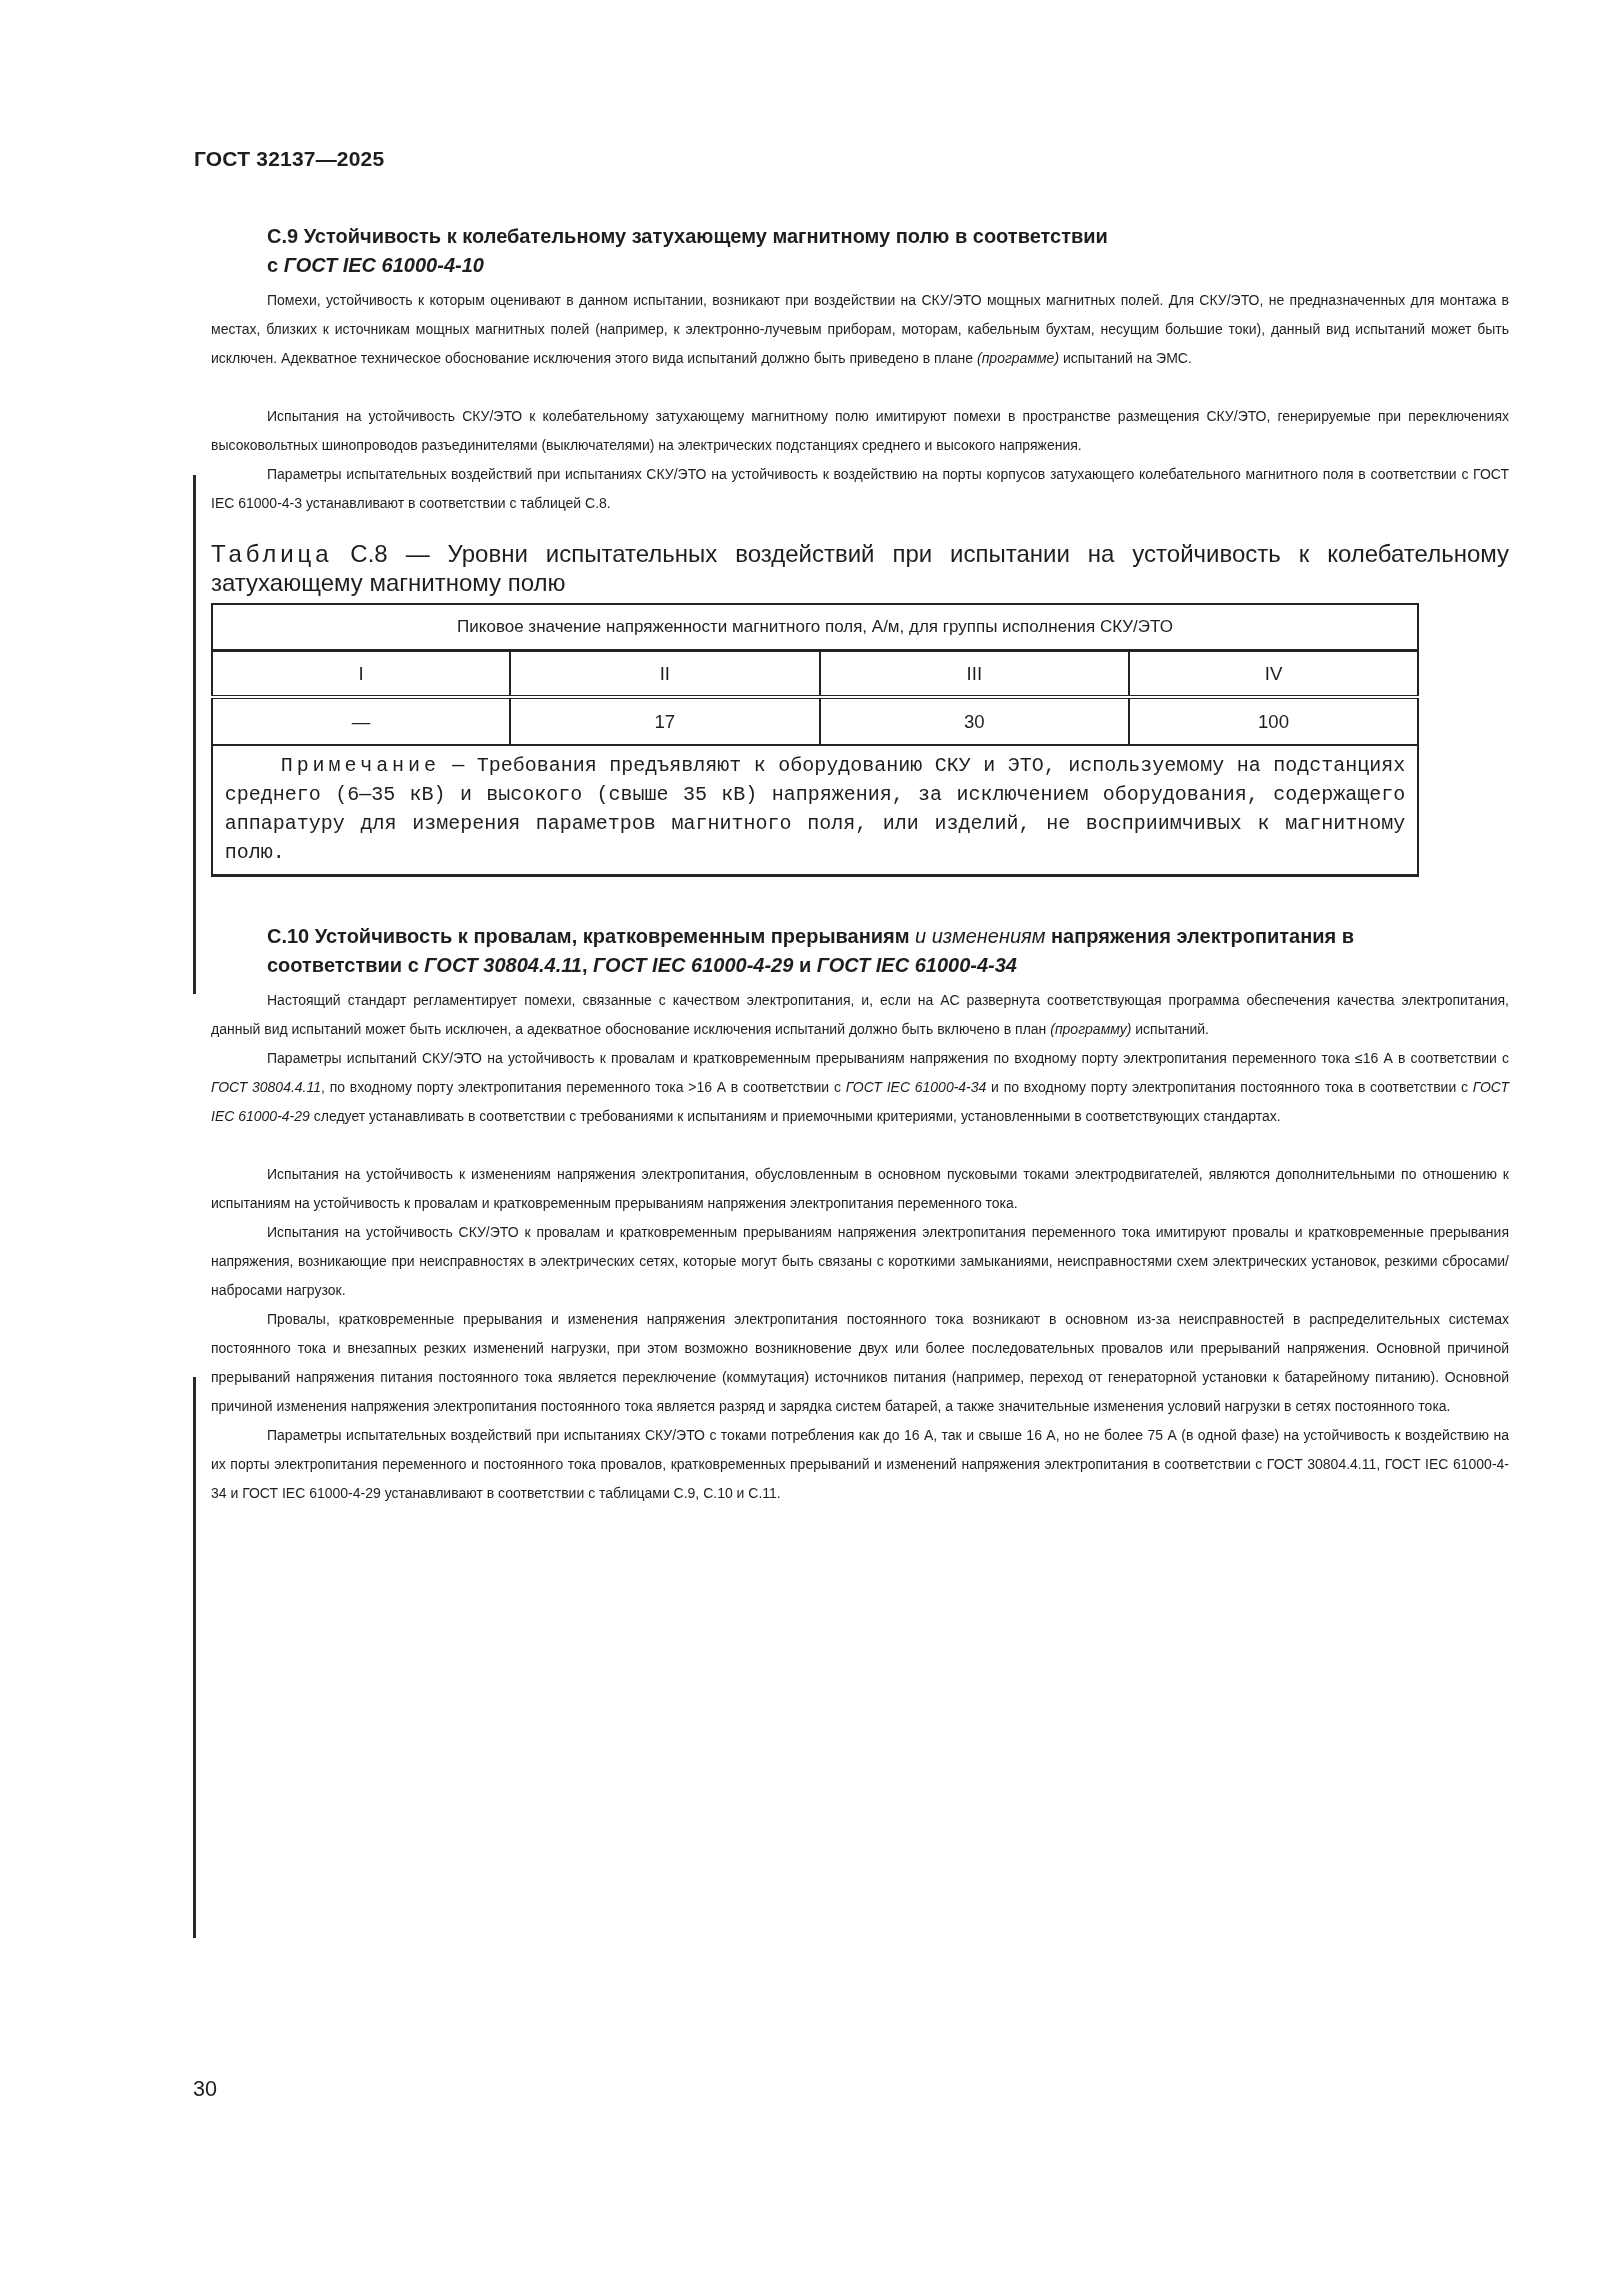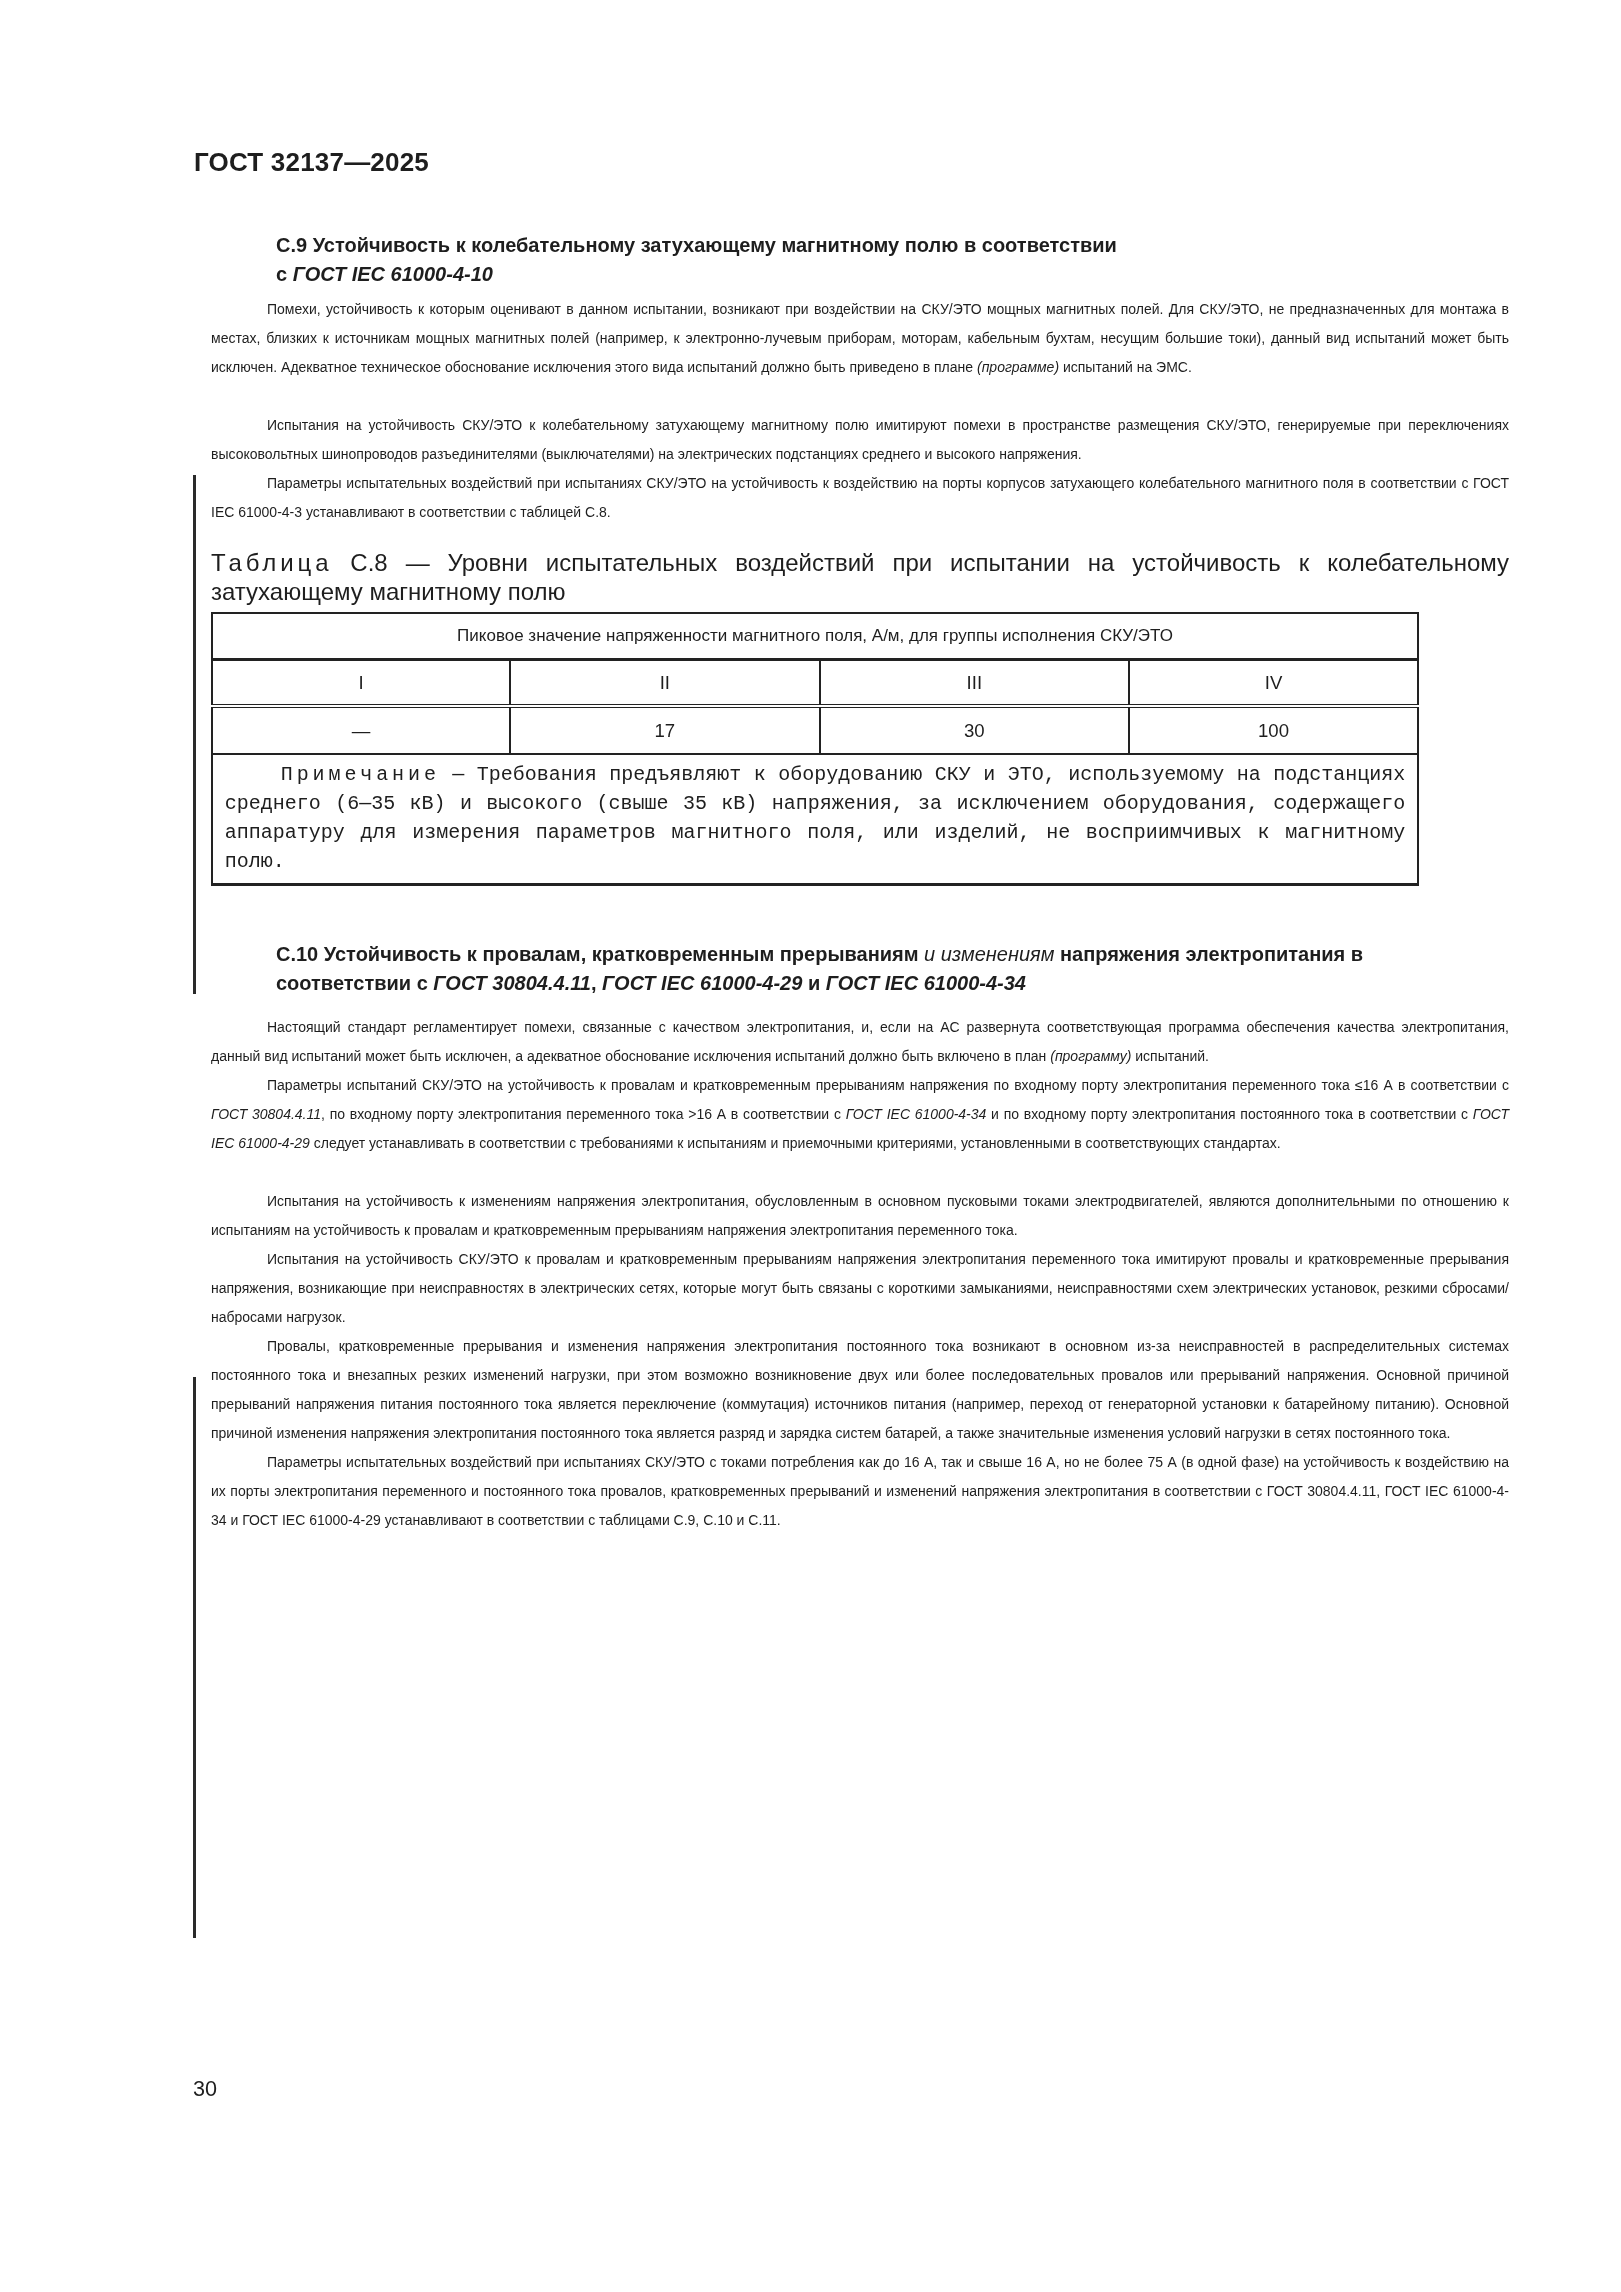--- a/index.html
+++ b/index.html
@@ -3,28 +3,28 @@
 <meta charset="utf-8">
 <style>
   html, body { margin: 0; padding: 0; background: #ffffff; }
   body {
     width: 1621px; height: 2293px; position: relative; overflow: hidden;
     font-family: "Liberation Sans", "DejaVu Sans", sans-serif;
     color: #1e1e1e;
   }
   .doc-header {
     position: absolute; left: 194px; top: 147px;
-    font-size: 26px; font-weight: bold; letter-spacing: 0.2px;
+    font-size: 21px; font-weight: bold; letter-spacing: 0.2px;
   }
   .content {
     position: absolute; left: 211px; top: 222px; width: 1298px;
   }
   .heading {
     font-weight: bold; font-size: 20px; line-height: 29px;
-    padding-left: 56px; margin: 9px;
+    padding-left: 56px; margin: 0;
   }
   .heading i { font-weight: bold; text-align: center; }
   p.para {
     margin: 0; font-size: 14px; line-height: 29px;
     text-indent: 56px; text-align: justify;
     text-align-last: left;
   }
   .sec9 .heading { margin-bottom: 5.9px; }
   .gap-l { height: 29px; }
   .gap-m { height: 21.6px; }

